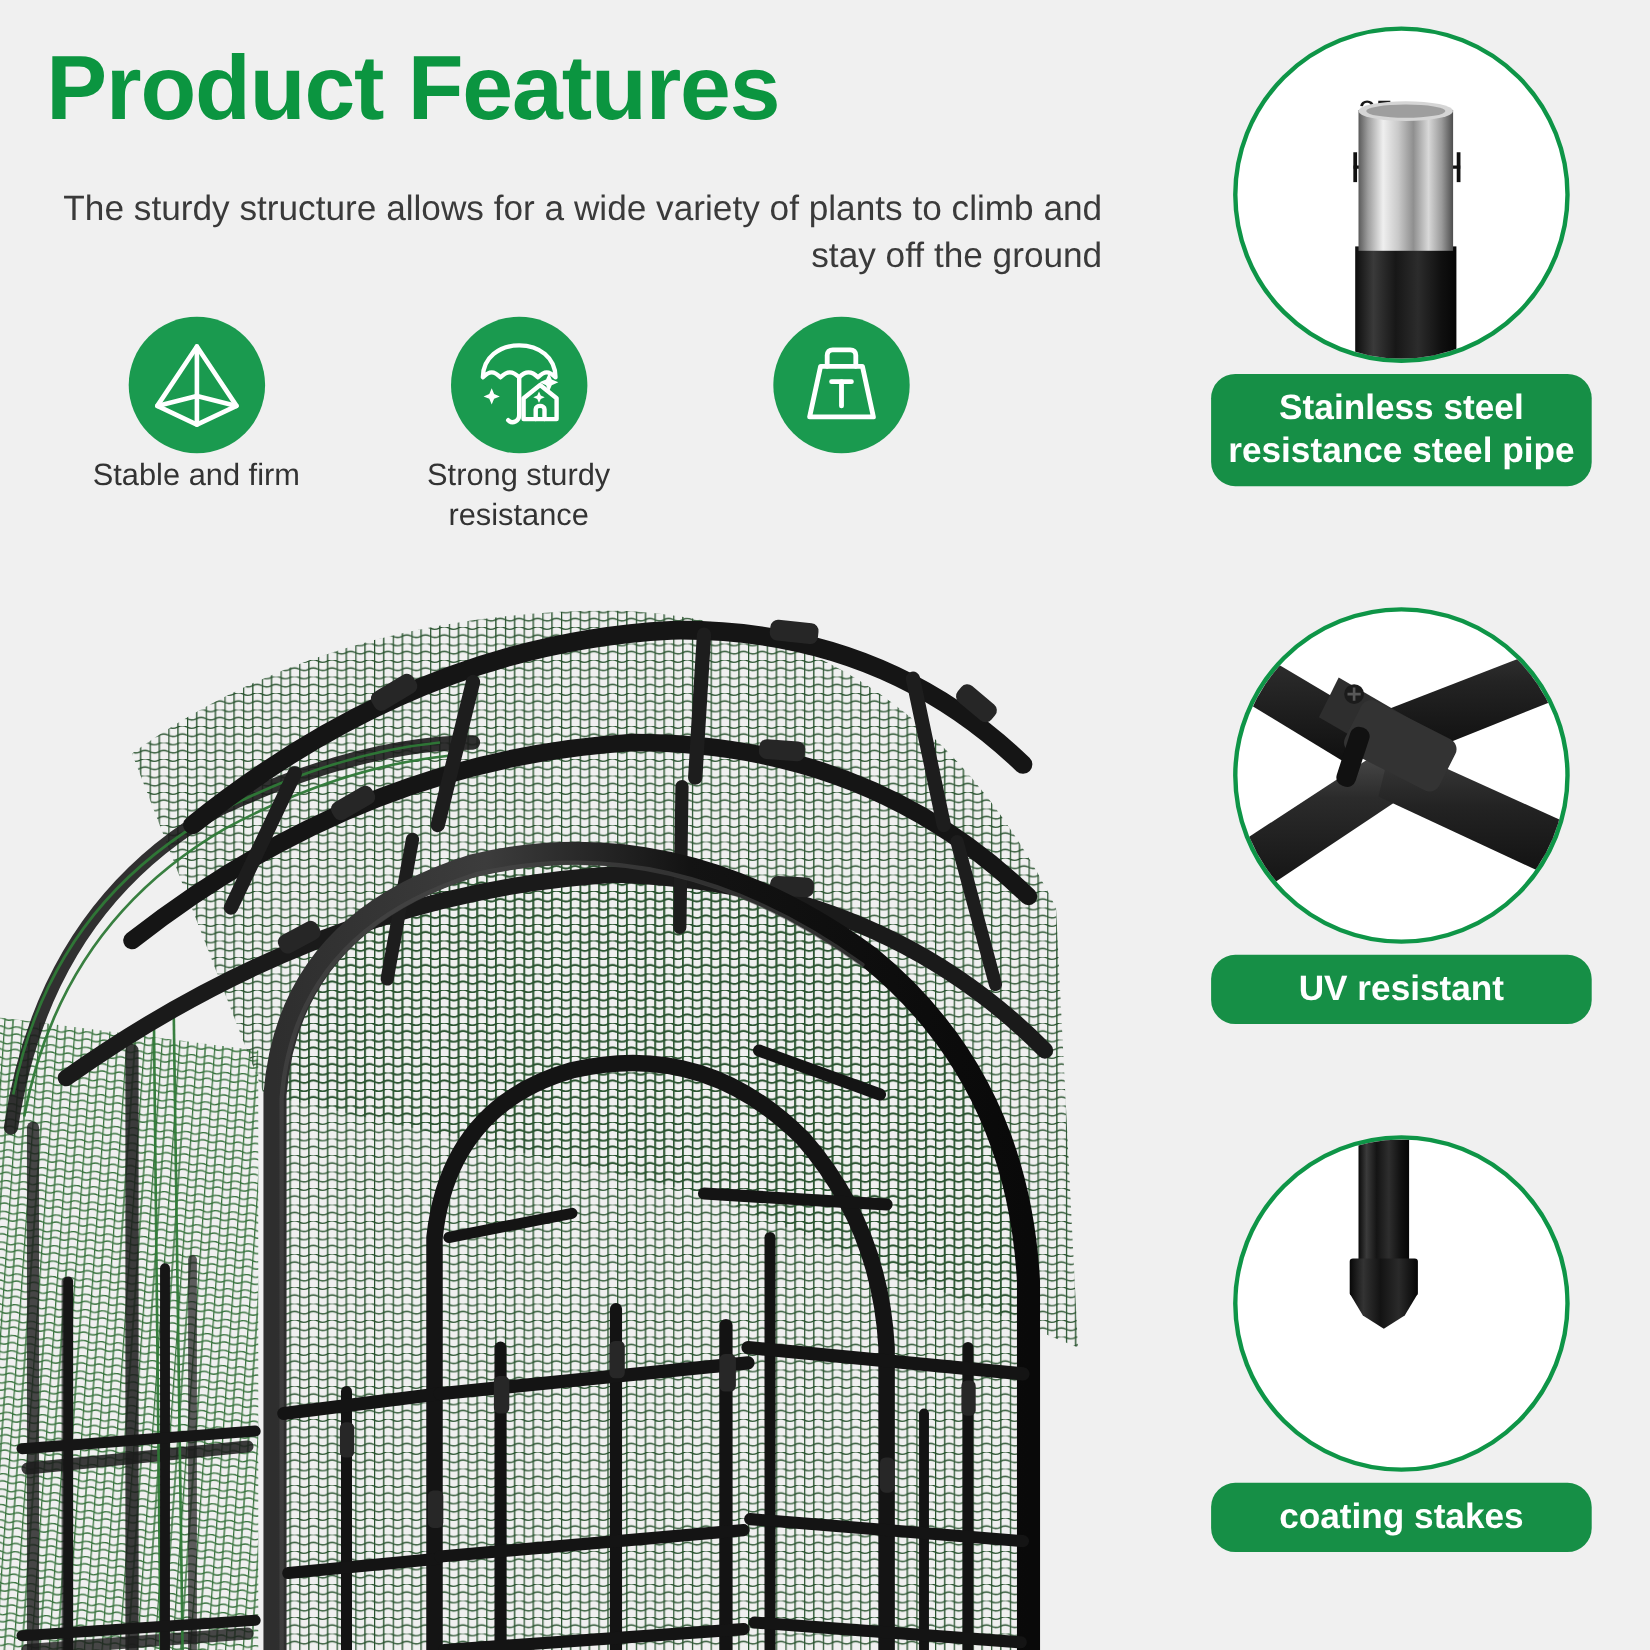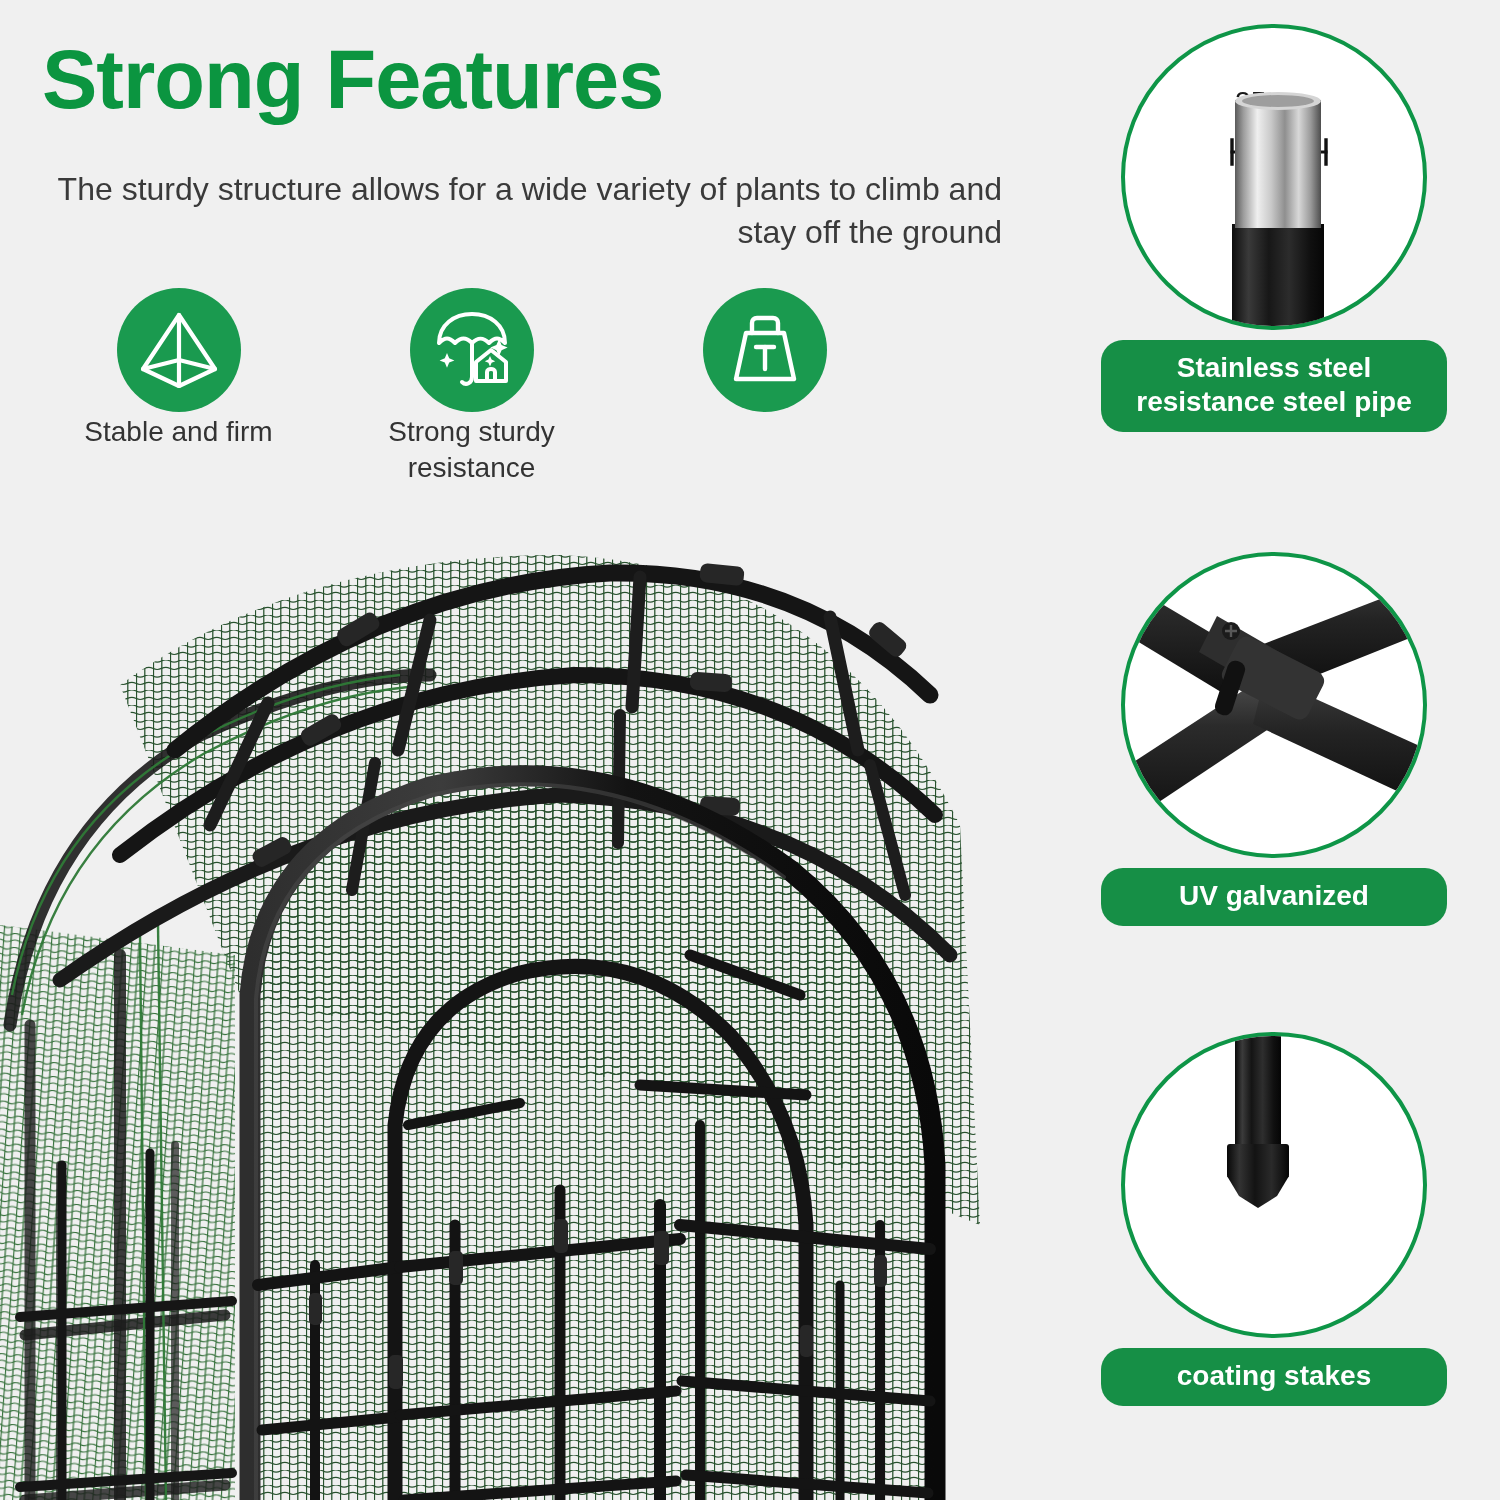--- a/index.html
+++ b/index.html
@@ -60,39 +60,39 @@
     border-radius:50%;
     background:#ffffff;
     border:4px solid #0e9547;
     overflow:hidden;
   }
   .callout-badge{
     margin:10px auto 0; width:346px;
     background:#168f46; border-radius:22px;
     padding:11px 10px 13px;
     text-align:center;
-    color:#ffffff; font-size:28px; font-weight:bold; line-height:1.22;
+    color:#ffffff; font-size:32px; font-weight:bold; line-height:1.22;
   }
   #callout-1{ top:24px; }
   #callout-2{ top:552px; }
   #callout-3{ top:1032px; }
 
   
   .dim-label{
     position:absolute; top:58px; left:0; width:100%;
     text-align:center; font-size:28px; color:#1a1a1a;
   }
   .dim-line{ position:absolute; top:110px; left:104px; width:100px; height:28px; }
 </style>
 </head>
 <body>
 
 <div id="left-col">
 
-  <div id="page-title">Strong Features</div>
+  <div id="page-title">Product Features</div>
   <div id="page-subtitle">The sturdy structure allows for a wide variety of plants to climb and stay off the ground</div>
 
   <div id="feature-row">
 
     <div class="feature-item">
       <div class="feature-circle">
         <svg width="86" height="86" viewBox="0 0 86 86">
           <g fill="none" stroke="#ffffff" stroke-width="4.2" stroke-linejoin="round" stroke-linecap="round">
             <path d="M43 8 L79 62 L43 79 L7 62 Z"></path>
             <path d="M43 8 L43 79"></path>
@@ -357,21 +357,21 @@
         <rect x="96" y="104" width="18" height="56" rx="8" transform="rotate(18 105 132)" fill="#111"></rect>
 
         <circle cx="106" cy="75" r="9" fill="#1b1b1b"></circle>
         <g stroke="#585858" stroke-width="2.4">
           <path d="M100 75 L112 75"></path>
           <path d="M106 69 L106 81"></path>
         </g>
       </svg>
     </div>
     <div class="callout-badge">
-      <div>UV galvanized</div>
+      <div>UV resistant</div>
     </div>
   </div>
 
   <div class="callout" id="callout-3">
     <div class="callout-circle">
       <svg width="306" height="306" viewBox="0 0 306 306">
         <defs>
           <linearGradient id="stakeG" x1="0" y1="0" x2="1" y2="0">
             <stop offset="0%" stop-color="#0a0a0a"></stop>
             <stop offset="16%" stop-color="#3b3b3b"></stop>

